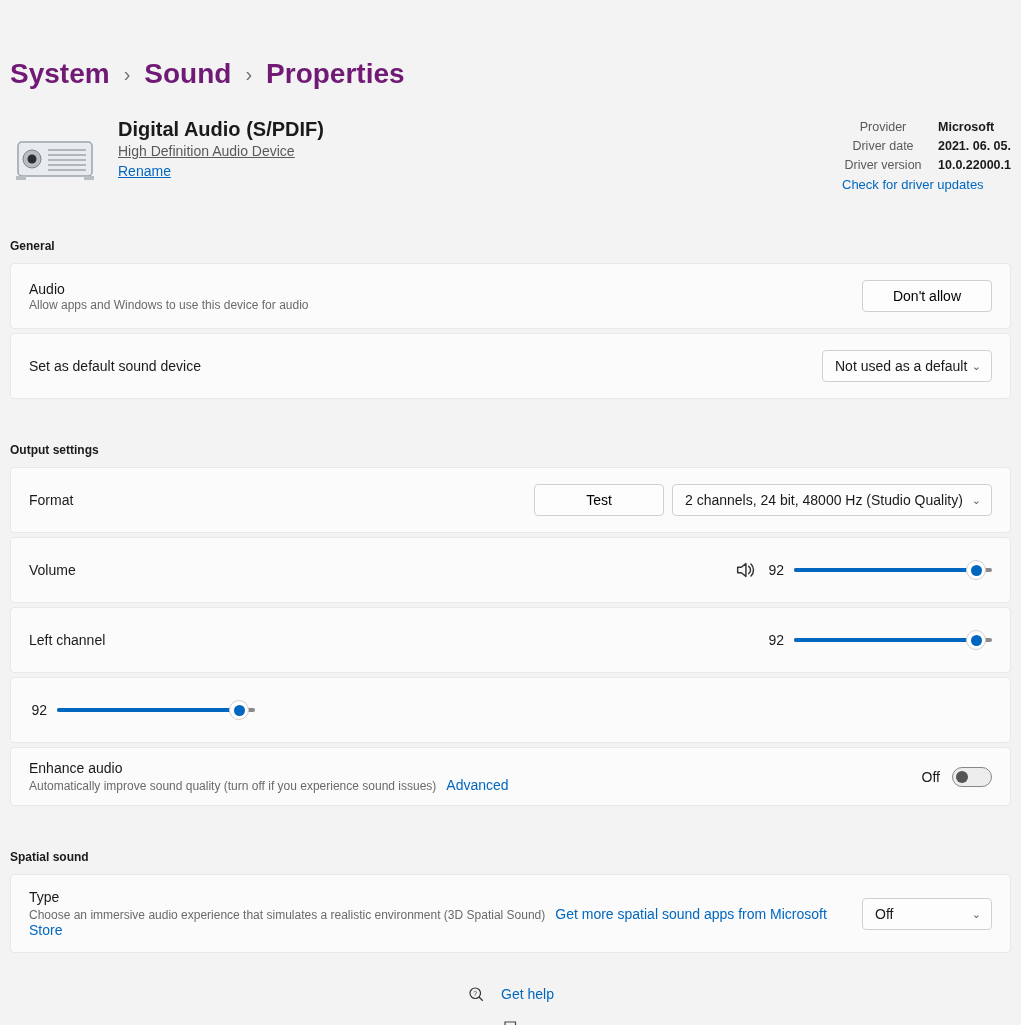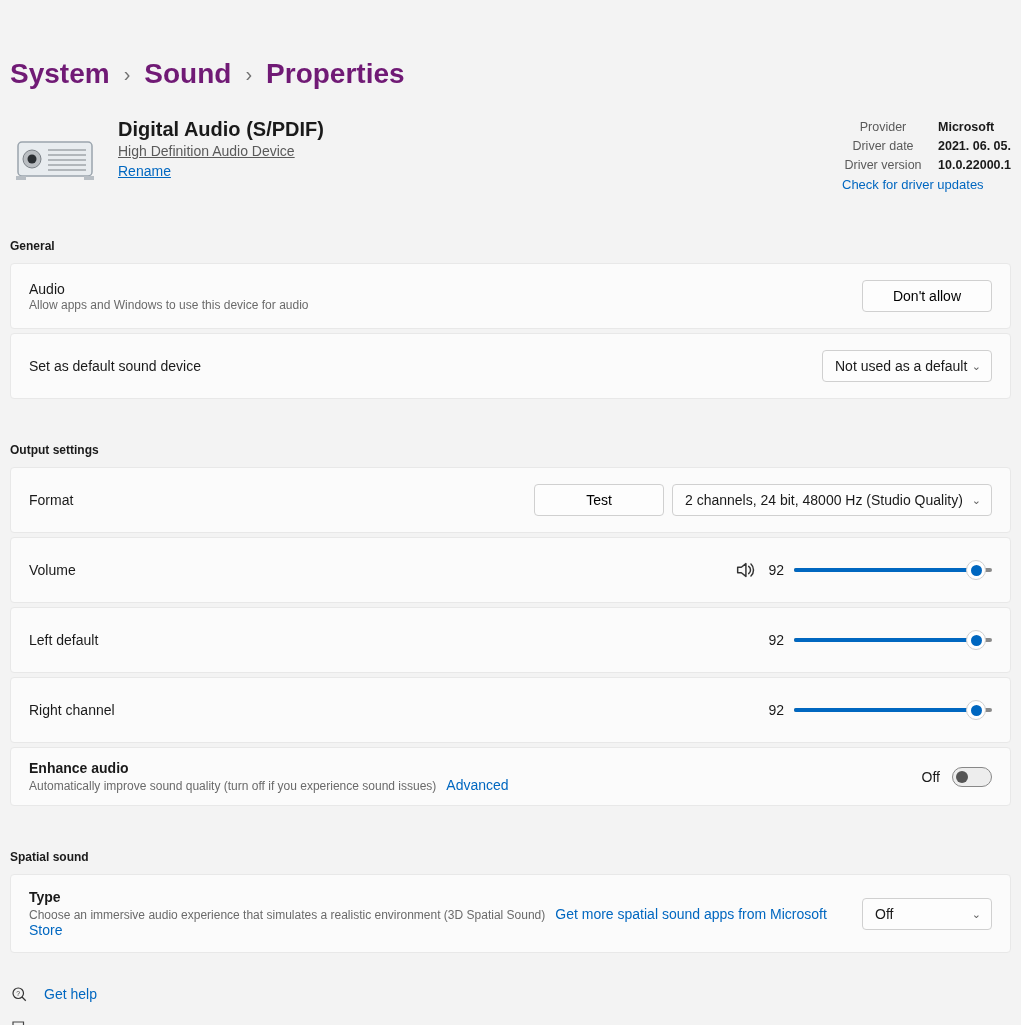--- a/index.html
+++ b/index.html
@@ -48,21 +48,21 @@
     padding: 14px 18px;
     margin-bottom: 4px;
     display: flex;
     align-items: center;
     gap: 16px;
     min-height: 66px;
   }
   .card.enhance { min-height: 58px; padding-top: 12px; padding-bottom: 12px;}
   .card-left { flex: 1; }
   .card-title { font-size: 14px; }
-  .card-title.strong { font-weight: 700; }
+  .card-title.strong { font-weight: 400; }
   .card-sub { font-size: 12px; color: #6a6a6a; margin-top: 1px; }
   .section-gap { height: 36px; }
 
   .btn {
     border: 1px solid #d0d0d0;
     background: #fdfdfd;
     border-radius: 4px;
     padding: 7px 24px;
     font-size: 14px;
     cursor: pointer;
@@ -122,21 +122,21 @@
     position:absolute; width:12px; height:12px; border-radius:50%;
     background:#555; left:3px; top:3px;
   }
 
   .format-controls { display:flex; gap:8px; align-items:center;}
 
   
   .dev-svg { width: 90px; height: 70px; display:block; }
 
   .footer-links { padding: 28px 0 0 0; }
-  .footer-link-row { display:flex; align-items:center; gap: 16px; margin-bottom: 16px; }
+  .footer-link-row { display:flex; align-items:center; gap: 16px; margin-bottom: 16px; justify-content: center; }
   .footer-icon { width: 18px; height:18px; display:flex; align-items:center; justify-content:center;}
 
 </style>
 </head>
 <body>
 
 <nav class="breadcrumb">
   <span class="crumb">System</span>
   <span class="chev">›</span>
   <span class="crumb">Sound</span>
@@ -236,36 +236,33 @@
     <div class="slider">
       <div class="track-bg"></div>
         <div class="track-fill" style="width: 182.16px;"></div>
         <div class="thumb" style="left: 172.16px;"></div>
     </div>
   </div>
 </div>
 
 <div class="card">
   <div class="card-left">
-    <div class="card-title">Left default</div>
+    <div class="card-title">Left channel</div>
   </div>
   <div class="slider-group">
     <span class="slider-value">92</span>
     <div class="slider">
       <div class="track-bg"></div>
         <div class="track-fill" style="width: 182.16px;"></div>
         <div class="thumb" style="left: 172.16px;"></div>
     </div>
   </div>
 </div>
 
 <div class="card">
-  <div class="card-left">
-    <div class="card-title">Right channel</div>
-  </div>
   <div class="slider-group">
     <span class="slider-value">92</span>
     <div class="slider">
       <div class="track-bg"></div>
         <div class="track-fill" style="width: 182.16px;"></div>
         <div class="thumb" style="left: 172.16px;"></div>
     </div>
   </div>
 </div>
 

